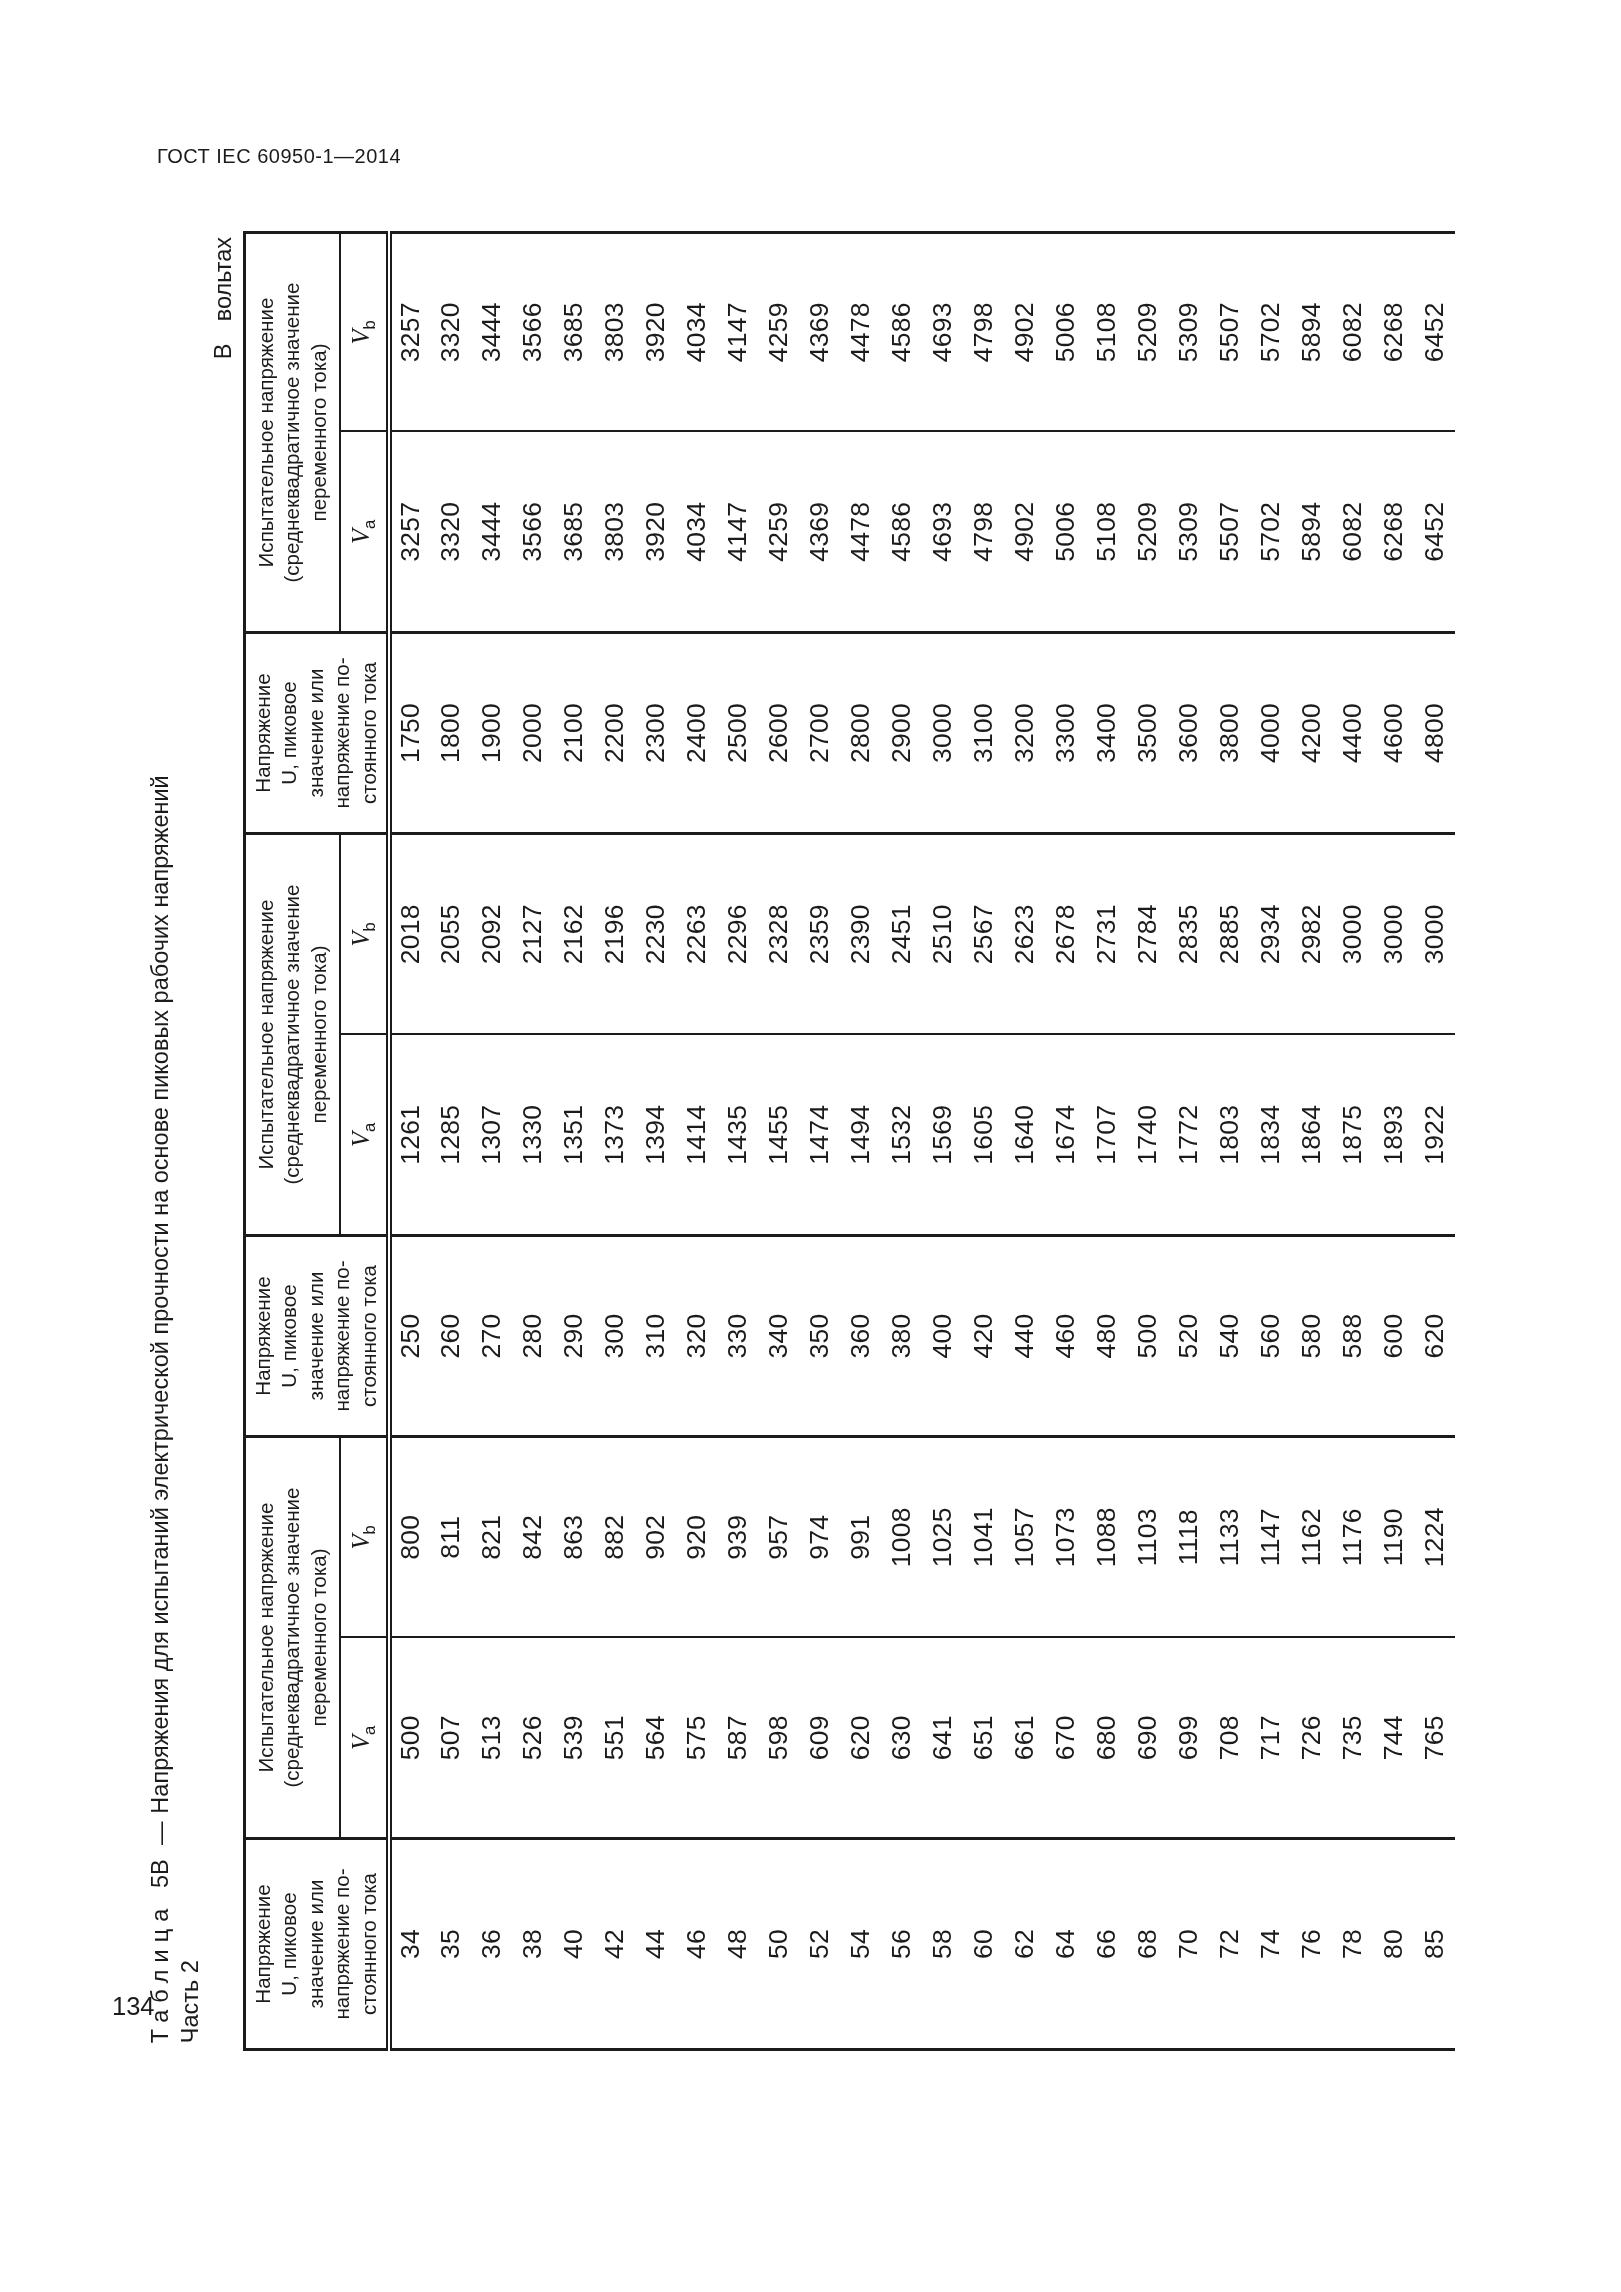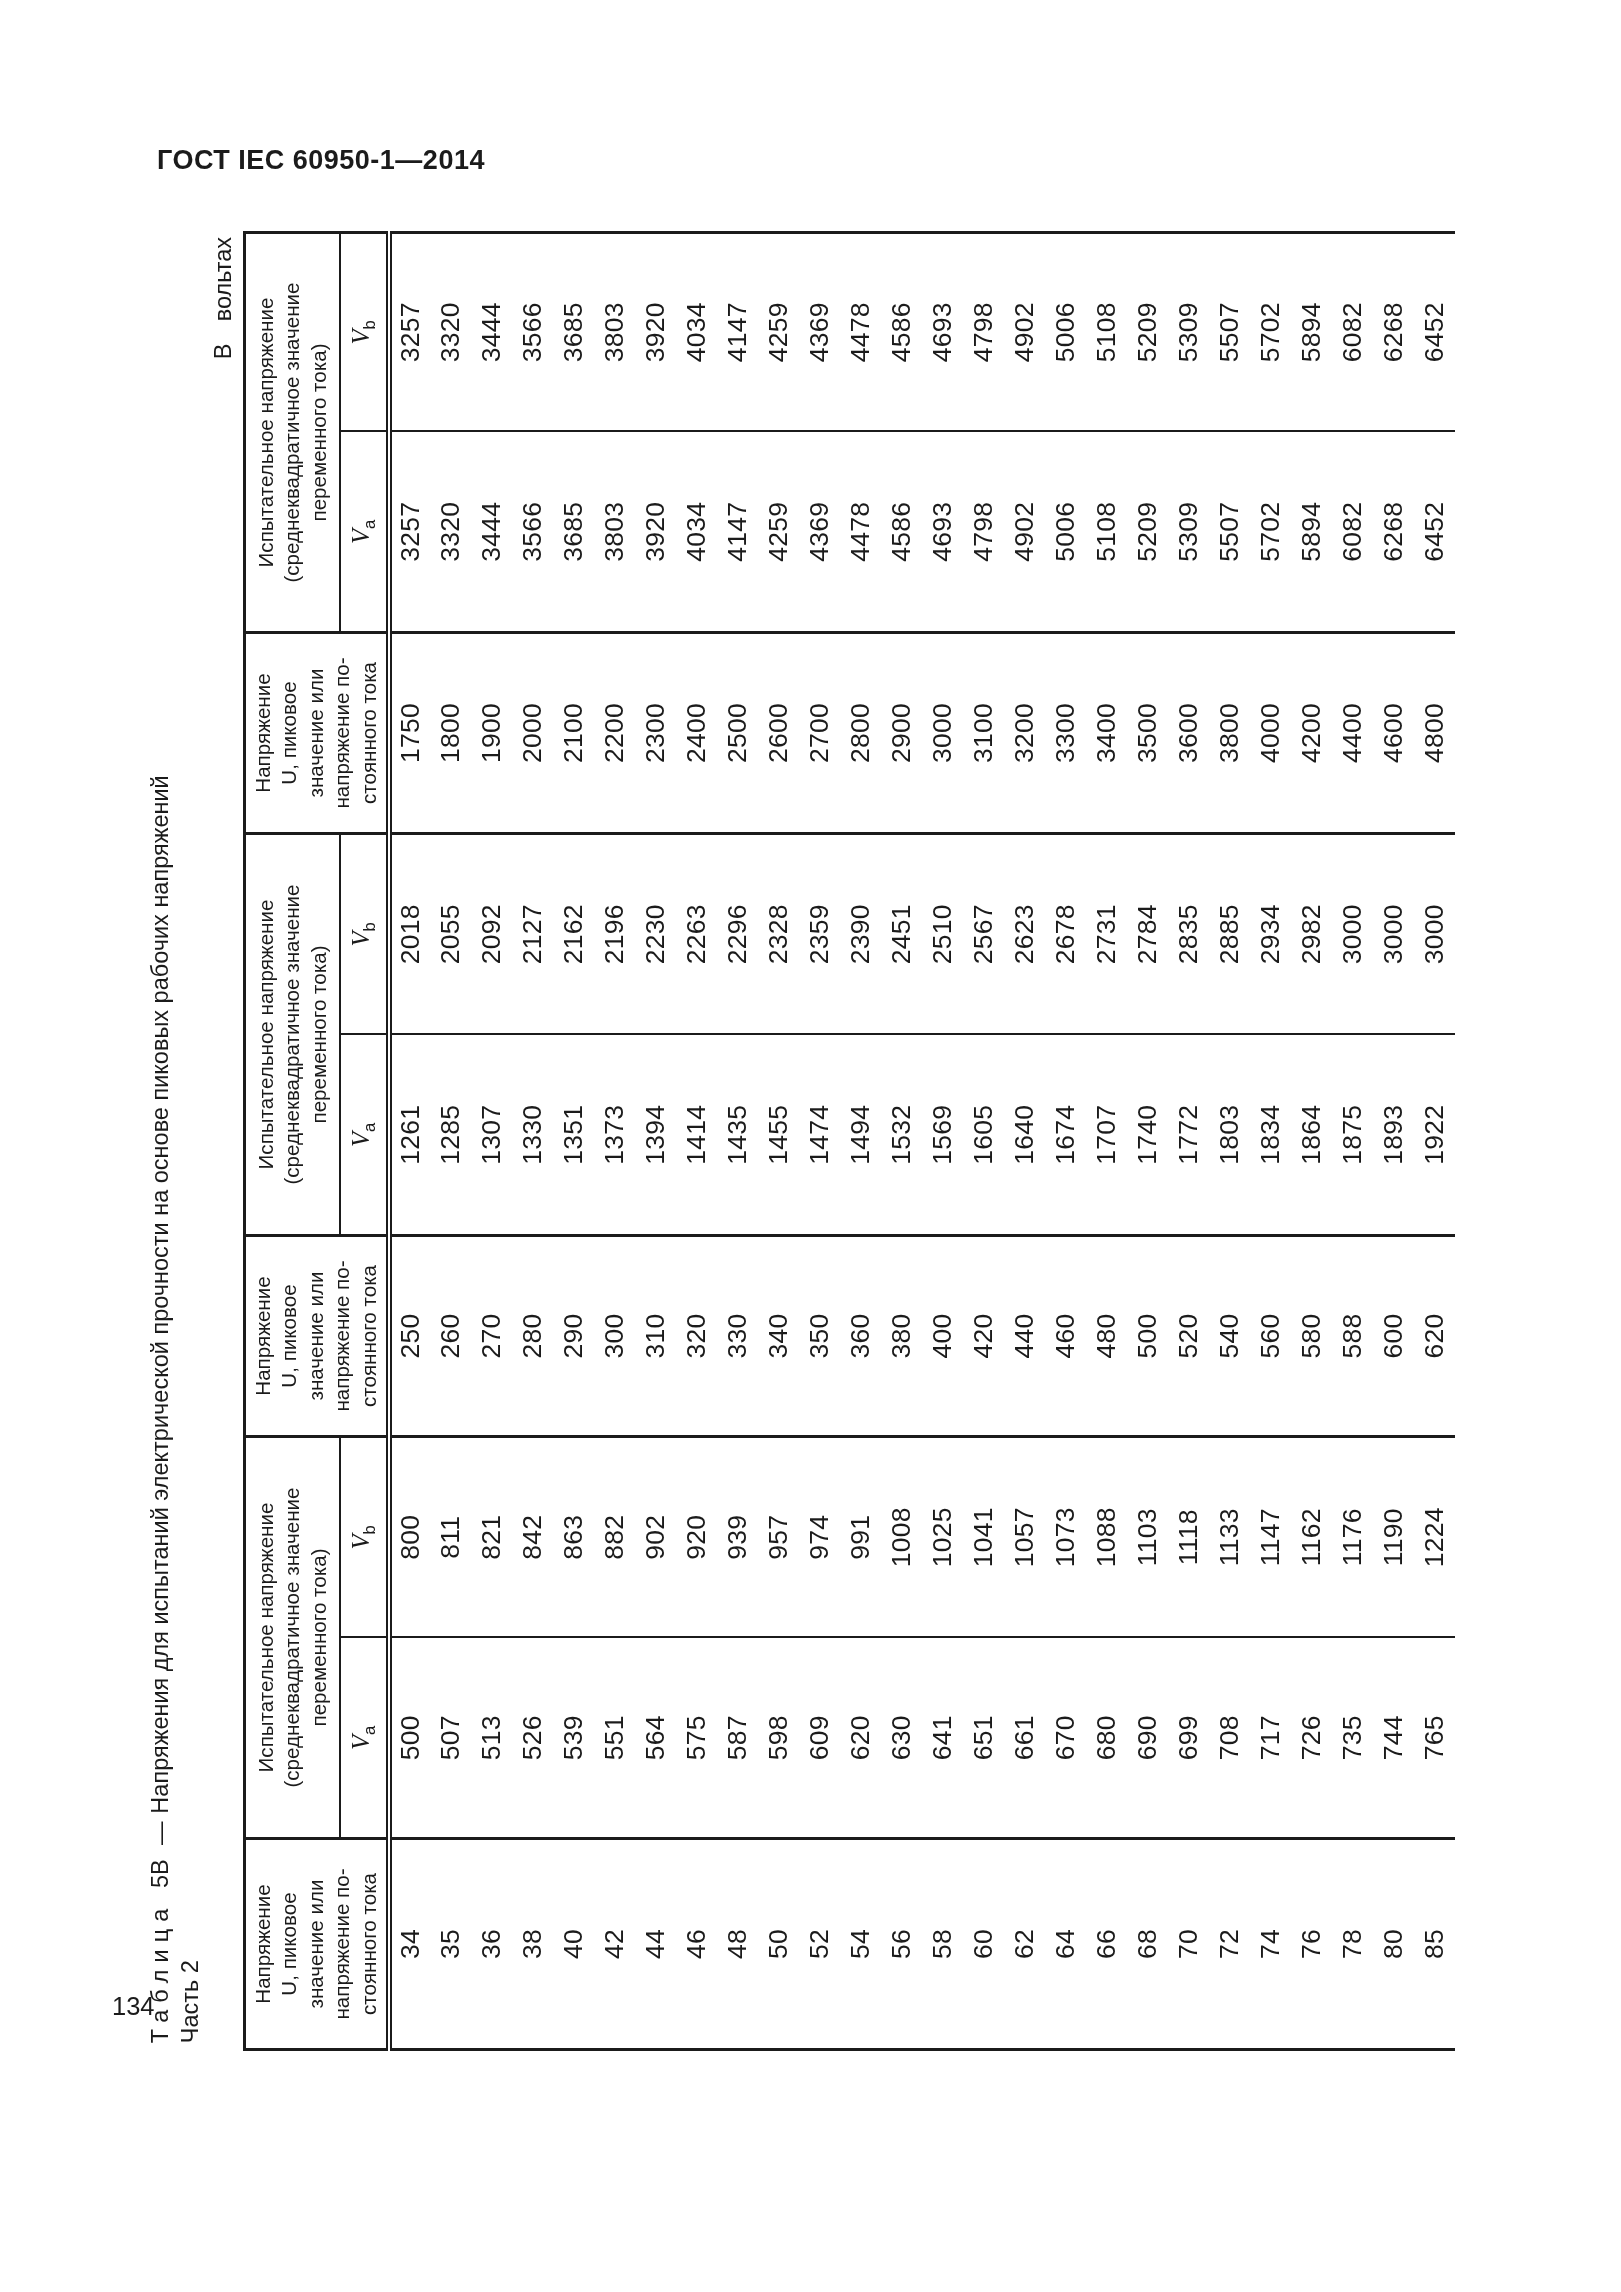--- a/index.html
+++ b/index.html
@@ -3,21 +3,21 @@
 <meta charset="utf-8">
 <style>
   * { margin:0; padding:0; box-sizing:border-box; }
   html,body { background:#888; }
   .page {
     position:relative; width:1621px; height:2293px; background:#ffffff;
     font-family:"Liberation Sans", sans-serif; color:#1b1b1b; overflow:hidden;
   }
   .doc-header {
     position:absolute; left:157px; top:145px;
-    font-size:27px; font-weight:bold; letter-spacing:0.5px; white-space:nowrap;
+    font-size:20px; font-weight:normal; letter-spacing:0.5px; white-space:nowrap;
   }
   .page-number {
     position:absolute; left:112px; top:1992px; font-size:25.5px;
   }
   
   .rot-wrap { position:absolute; left:147px; top:235px; width:1308px; height:1816px; }
   .rot-inner {
     position:absolute; left:0; top:0; width:1816px; height:1308px;
     transform: translateY(1816px) rotate(-90deg); transform-origin:0 0;
   }

